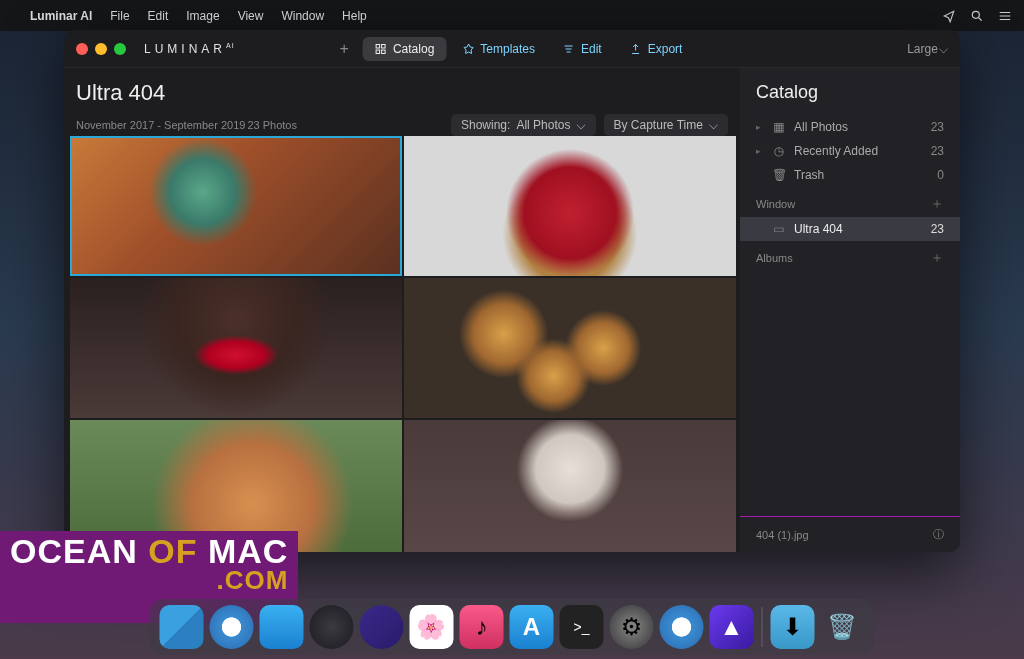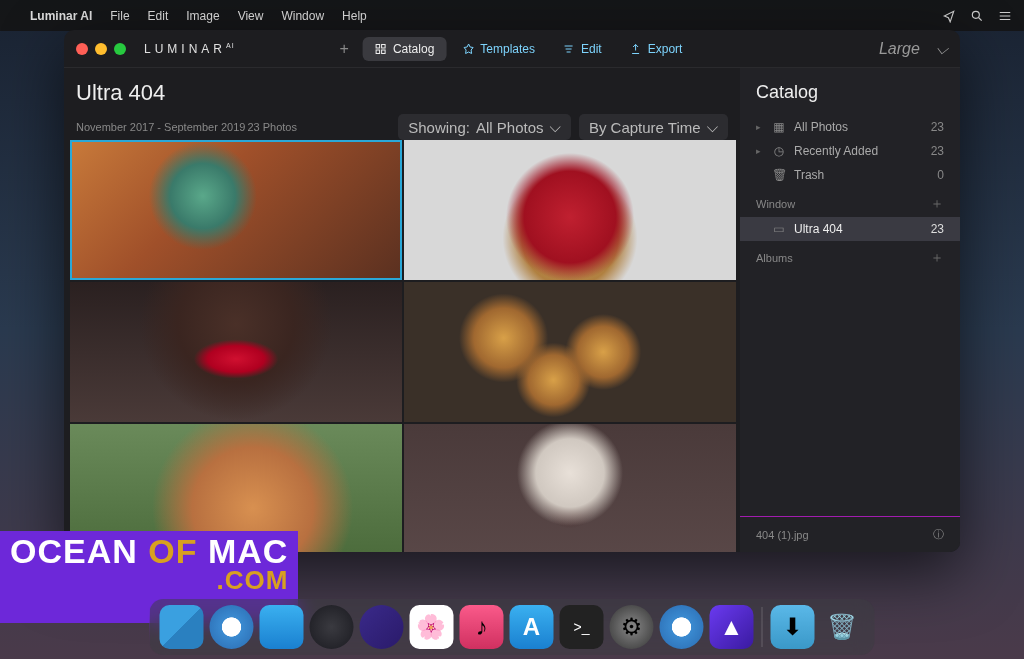--- a/index.html
+++ b/index.html
@@ -19,30 +19,30 @@
 .titlebar { height: 38px; display: flex; align-items: center; padding: 0 12px; gap: 8px; border-bottom: 1px solid #2a2a2d; }
 .traffic { display: flex; gap: 7px; }
 .tl { width: 12px; height: 12px; border-radius: 50%; }
 .tl.red { background: #ff5f56; } .tl.yellow { background: #ffbd2e; } .tl.green { background: #27c93f; }
 .logo { color: #e0e0e0; font-size: 12px; letter-spacing: 4px; margin-left: 10px; font-weight: 300; }
 .logo sup { font-size: 7px; letter-spacing: 1px; vertical-align: super; }
 .titlebar .center { position: absolute; left: 50%; transform: translateX(-50%); display: flex; gap: 4px; align-items: center; }
 .tab-btn { display: flex; align-items: center; gap: 6px; padding: 5px 12px; border-radius: 6px; color: #7dd3fc; font-size: 12px; cursor: pointer; }
 .tab-btn.active { background: #3a3a3f; color: #eee; }
 .plus-btn { color: #888; font-size: 16px; padding: 4px 10px; cursor: pointer; }
-.titlebar .right { margin-left: auto; display: flex; align-items: center; gap: 16px; color: #999; font-size: 16px; cursor: pointer; font-style: italic; }
+.titlebar .right { margin-left: auto; display: flex; align-items: center; gap: 1px; color: #999; font-size: 12px; cursor: pointer; }
 
 
 .body { flex: 1; display: flex; overflow: hidden; }
 .main { flex: 1; display: flex; flex-direction: column; padding: 8px 0 0 6px; overflow: hidden; }
 .main-header { padding: 4px 12px 8px 6px; display: flex; align-items: flex-end; gap: 10px; }
 .album-title { color: #eee; font-size: 22px; font-weight: 400; }
 .main-sub { display: flex; align-items: center; padding: 0 12px 0 6px; gap: 2px; color: #888; font-size: 11px; }
 .main-sub .filters { margin-left: auto; display: flex; gap: 8px; }
-.filter-pill { background: #2c2c30; border-radius: 5px; padding: 4px 10px; color: #bbb; font-size: 15px; display: flex; align-items: center; gap: 6px; cursor: pointer; }
+.filter-pill { background: #2c2c30; border-radius: 5px; padding: 4px 10px; color: #bbb; font-size: 12px; display: flex; align-items: center; gap: 6px; cursor: pointer; }
 
 
 .grid { flex: 1; display: grid; grid-template-columns: 1fr 1fr; gap: 2px; padding: 0 4px 0 0; overflow: hidden; }
 .thumb { background: #333; position: relative; min-height: 140px; overflow: hidden; }
 .thumb.selected { outline: 2px solid #2aa8d8; outline-offset: -2px; }
 .thumb-inner { width: 100%; height: 100%; }
 
 
 .th-chameleon { background: radial-gradient(circle at 40% 40%, #5aa88a 0%, #3a7a6a 15%, transparent 25%), linear-gradient(135deg, #c87a3a 0%, #a0502a 40%, #5a3020 100%); }
 .th-strawberry { background: radial-gradient(circle at 50% 55%, #c02030 0%, #a01020 25%, transparent 35%), radial-gradient(circle at 50% 70%, #c8a060 0%, #b08040 25%, transparent 35%), #d8d8d8; }
@@ -59,21 +59,21 @@
 .side-item.selected { background: #3a3a42; color: #eee; }
 .side-item.selected .count { color: #ddd; }
 .side-section { display: flex; align-items: center; padding: 8px 16px 4px; color: #888; font-size: 11px; }
 .side-section .add { margin-left: auto; color: #666; font-size: 14px; cursor: pointer; }
 .disclosure { width: 8px; color: #666; font-size: 9px; }
 .side-icon { width: 14px; text-align: center; color: #888; }
 .side-footer { margin-top: auto; border-top: 1px solid #a21caf; padding: 10px 16px; display: flex; align-items: center; color: #888; font-size: 11px; }
 .side-footer .info { margin-left: auto; color: #888; cursor: pointer; }
 
 
-.watermark { position: absolute; left: 0; bottom: 36px; color: #fff; font-size: 34px; font-weight: 900; letter-spacing: 1px; font-family: Arial Black, sans-serif; background: #6d28d9; padding: 2px 10px 28px; line-height: 1.1; }
+.watermark { position: absolute; left: 0; bottom: 36px; color: #fff; font-size: 34px; font-weight: 900; letter-spacing: 1px; font-family: Arial Black, sans-serif; background: #701a75; padding: 2px 10px 28px; line-height: 1.1; }
 .watermark .of { color: #d8a020; }
 .watermark .com { color: #d8a020; font-size: 26px; display: block; text-align: right; margin-top: -4px; }
 
 
 .dock { position: absolute; bottom: 4px; left: 50%; transform: translateX(-50%); height: 56px; background: rgba(60,60,65,0.5); border-radius: 14px; padding: 4px 10px; display: flex; gap: 6px; align-items: center; backdrop-filter: blur(10px); }
 .dock-item { width: 44px; height: 44px; border-radius: 10px; display: flex; align-items: center; justify-content: center; font-size: 24px; cursor: pointer; }
 .dock-sep { width: 1px; height: 40px; background: rgba(255,255,255,0.2); margin: 0 2px; }
 .di-finder { background: linear-gradient(135deg, #3aa0e0 50%, #2a80c0 50%); }
 .di-safari { background: radial-gradient(circle, #fff 30%, #3a8ad0 32%, #2a6ab0 100%); border-radius: 50%; }
 .di-store { background: linear-gradient(180deg, #3ab0f0, #1a80d0); }

